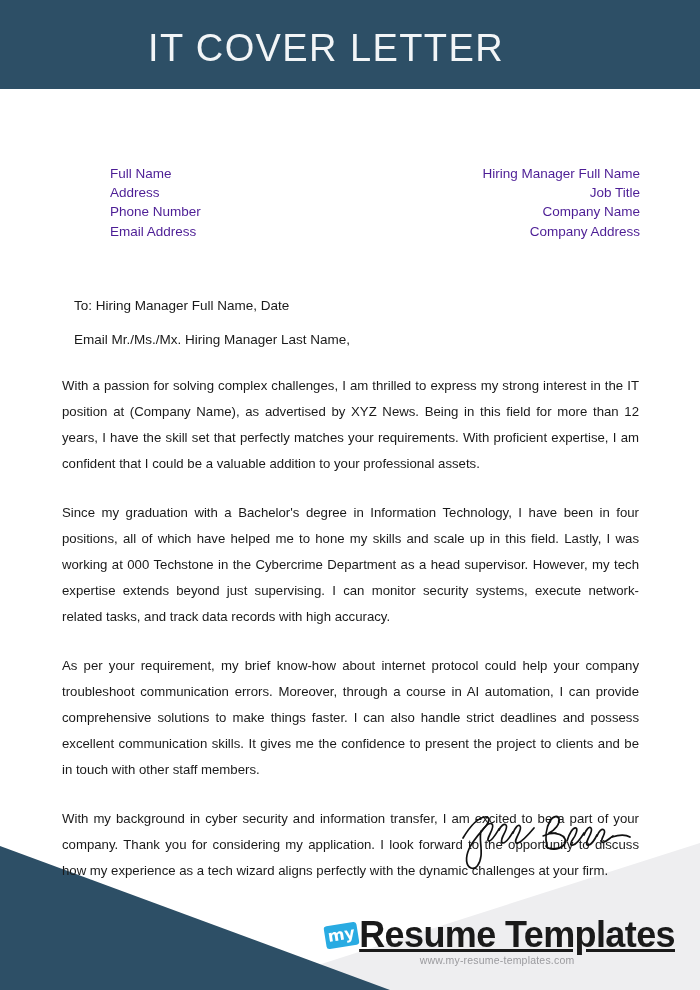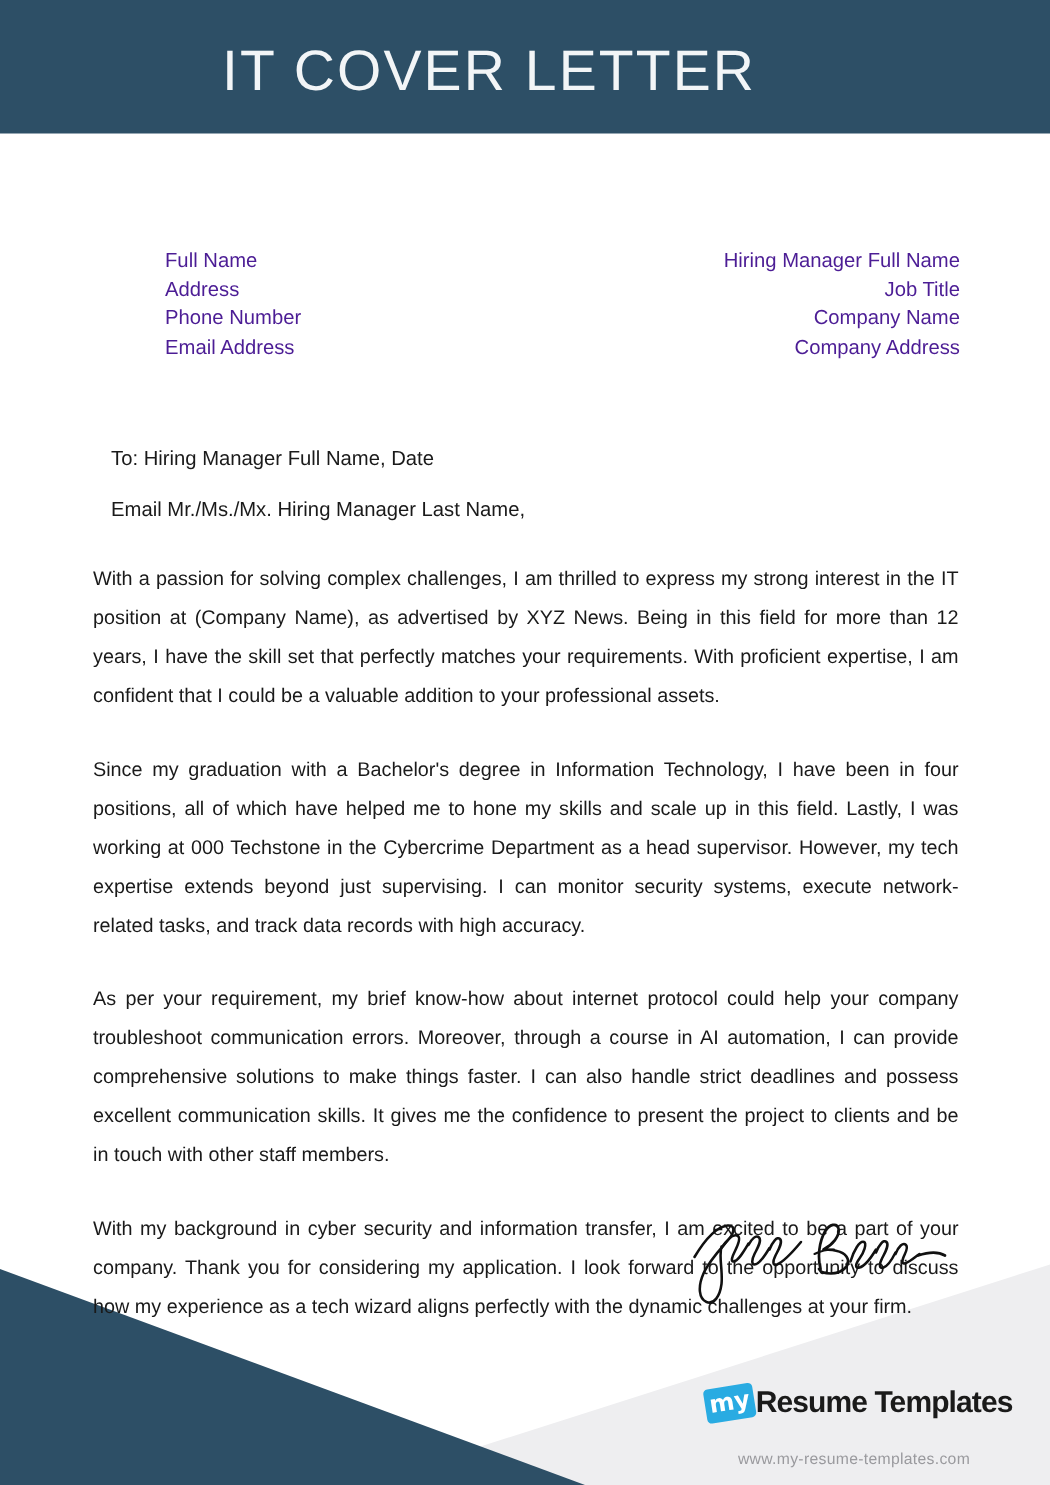--- a/index.html
+++ b/index.html
@@ -153,28 +153,29 @@
     font-size: 16px;
     font-weight: 700;
     line-height: 20px;
     padding: 1px 3px 2px 3px;
     border-radius: 3px;
     transform: rotate(-9deg);
     margin-right: 1px;
     font-family: "DejaVu Sans", sans-serif;
   }
   .logo-text {
-    font-size: 20px;
+    font-size: 36px;
     font-weight: 700;
     color: #1a1a1a;
     letter-spacing: -0.6px;
     line-height: 28px;
+    text-decoration: underline;
   }
   .logo-url {
-    margin-top: 18px;
+    margin-top: 5px;
     font-size: 10.5px;
     color: #9a9a9e;
     letter-spacing: 0.2px;
     text-align: center;
     padding-right: 6px;
   }
 </style>
 </head>
 <body>
 

